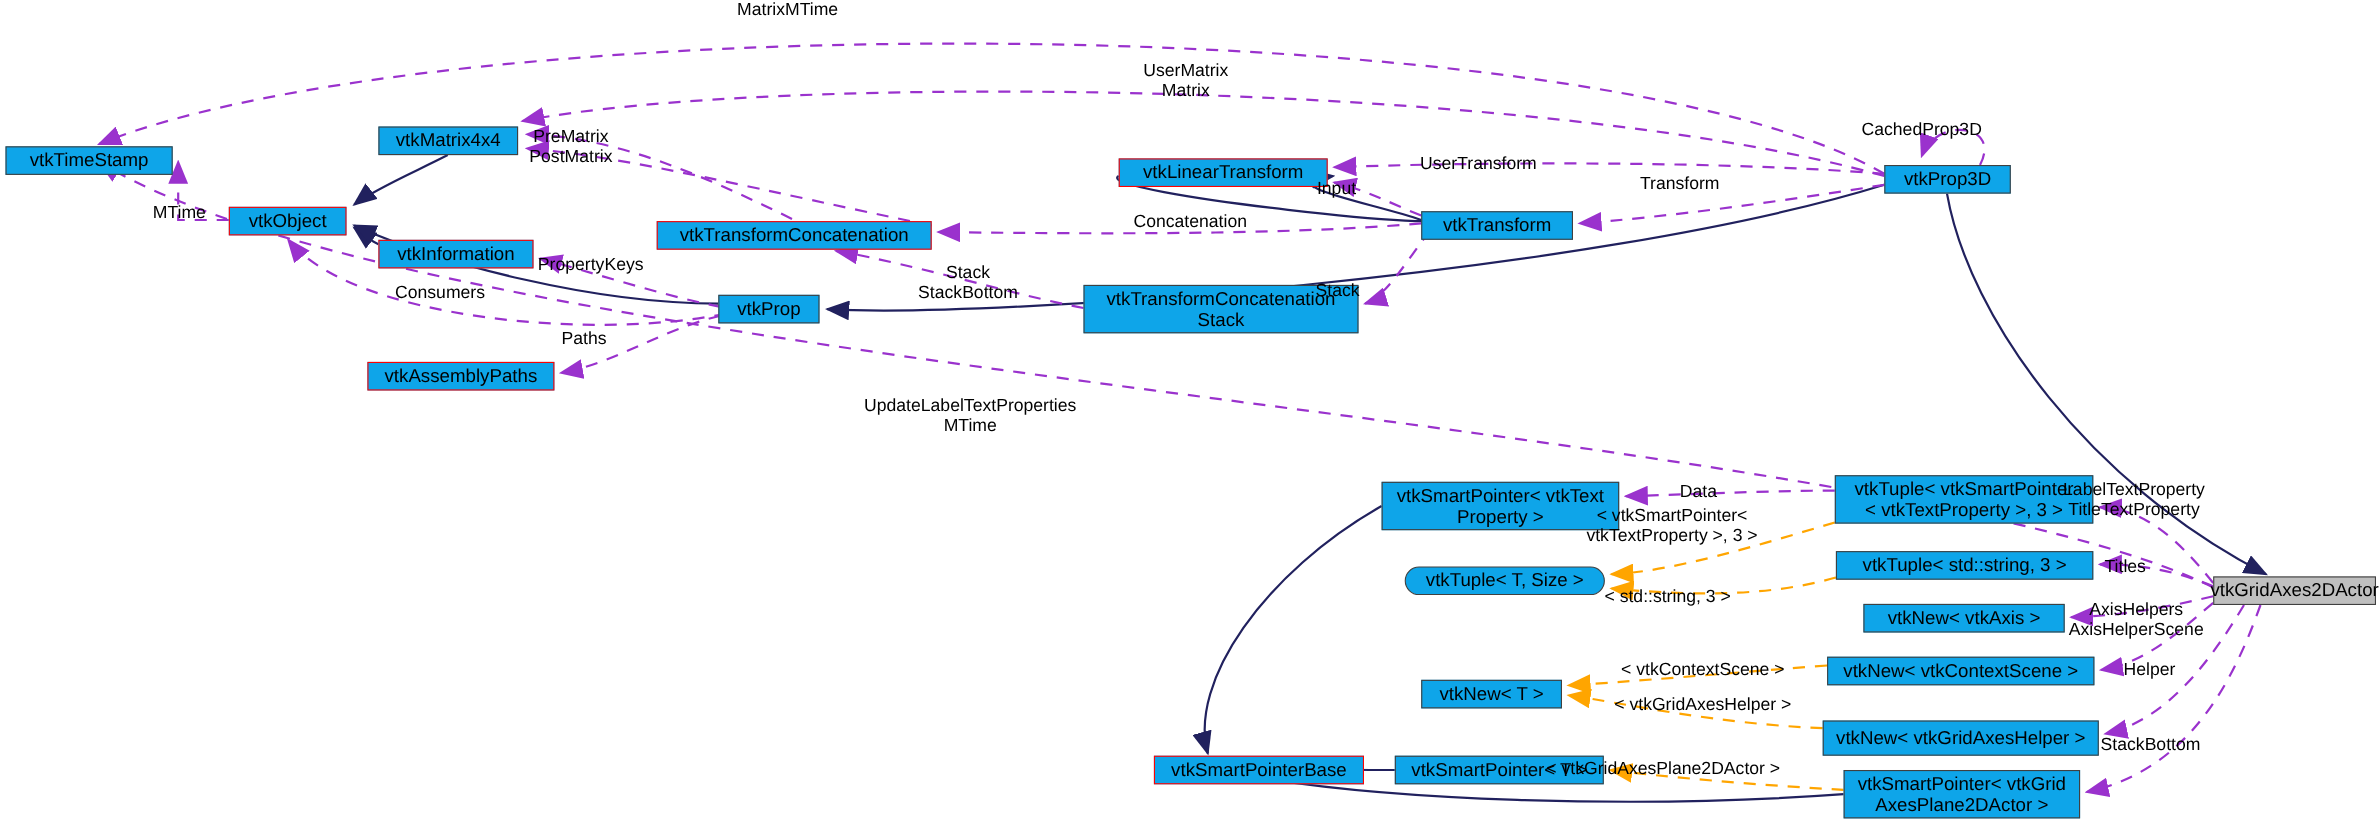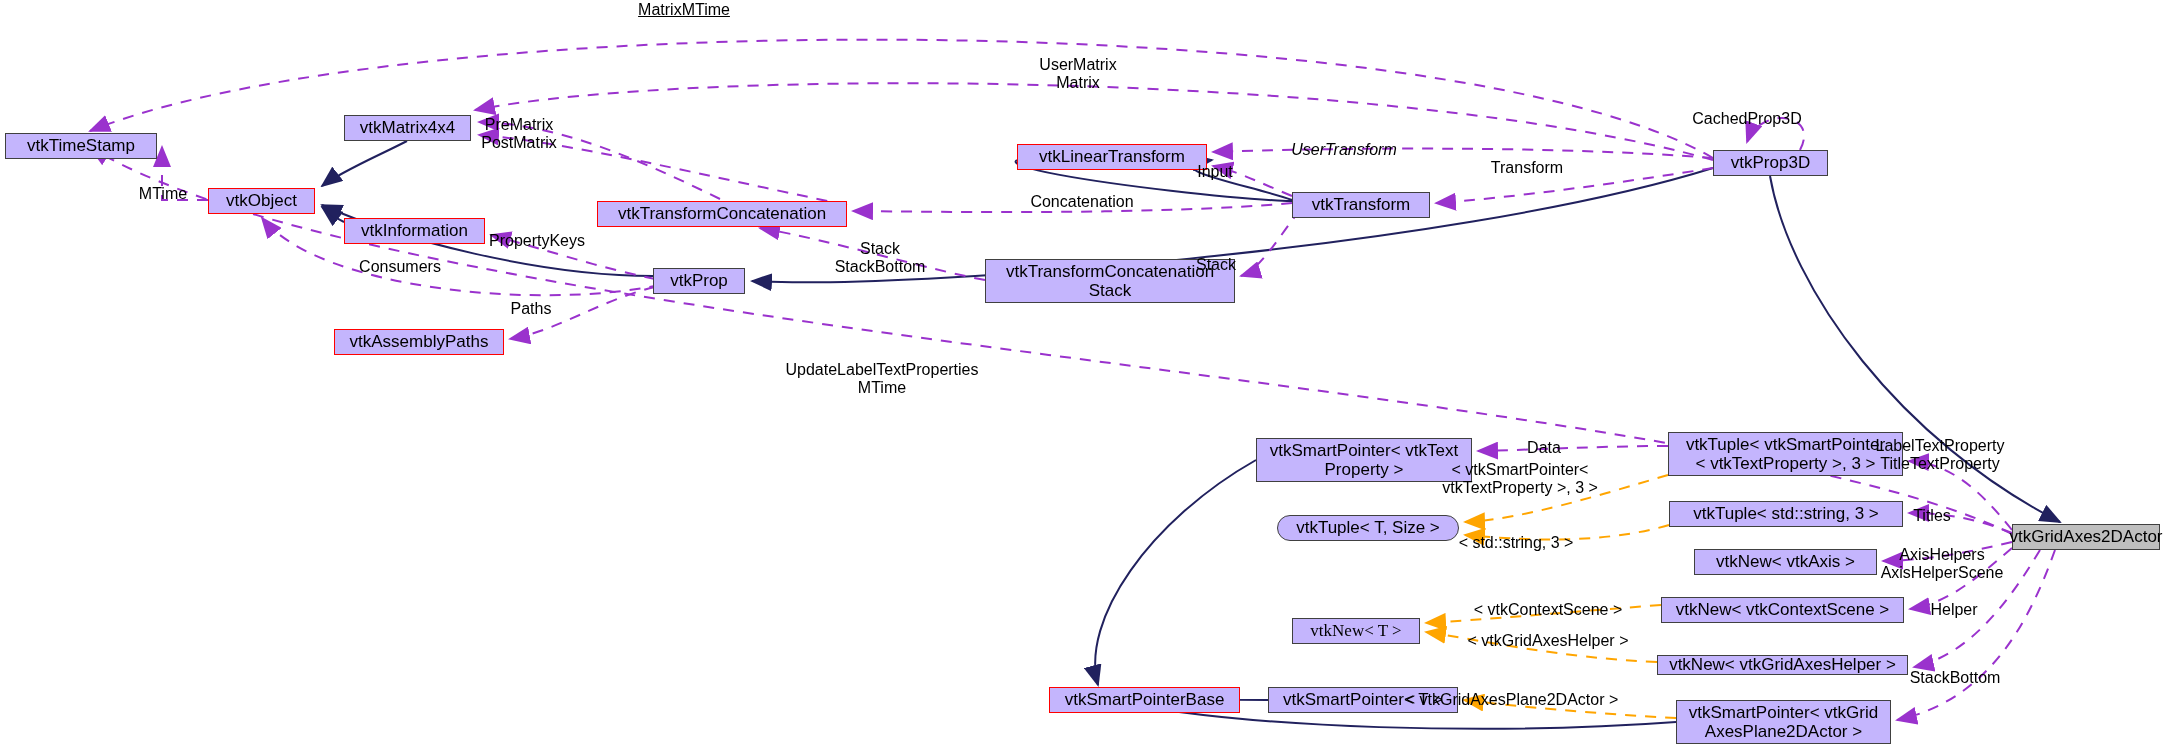--- a/index.html
+++ b/index.html
@@ -1,21 +1,21 @@
 <!DOCTYPE html>
 <html><head>
 <meta charset="utf-8">
 <style>
   html,body{margin:0;padding:0;background:#ffffff;}
   #stage{position:relative;width:2163px;height:749px;background:#ffffff;
          font-family:"Liberation Sans", sans-serif;overflow:hidden;}
   svg#edges{position:absolute;left:0;top:0;width:2163px;height:749px;}
   .node{position:absolute;box-sizing:border-box;display:flex;align-items:center;
         justify-content:center;text-align:center;line-height:1.12;
-        font-size:17px;color:#000000;background:#c4b5fd;}
+        font-size:17px;color:#000000;background:#0ea5e9;}
   .node.plain{border:1.5px solid #404040;}
   .node.redref{border:1.5px solid #ff0000;}
   .node.current{border:1.5px solid #404040;background:#bfbfbf;}
   .elabel{position:absolute;font-size:16px;color:#000000;text-align:center;
           line-height:1.15;white-space:pre;transform:translateX(-50%);}
 </style>
 </head>
 <body>
 
 <div id="stage">
@@ -142,61 +142,61 @@
         <span style="white-space: pre-line;">vtkProp3D</span>
       </div>
       <div class="node plain" style="left: 1256px; top: 438px; width: 216px; height: 44px;">
         <span style="white-space: pre-line;">vtkSmartPointer&lt; vtkText
 Property &gt;</span>
       </div>
       <div class="node plain" style="left: 1277px; top: 515px; width: 182px; height: 26px; border-radius: 13px;">
         <span style="white-space: pre-line;">vtkTuple&lt; T, Size &gt;</span>
       </div>
       <div class="node plain" style="left: 1292px; top: 618px; width: 128px; height: 26px;">
-        <span style="white-space: pre-line; font-family: Liberation Serif, serif;">vtkNew&lt; T &gt;</span>
+        <span style="white-space: pre-line;">vtkNew&lt; T &gt;</span>
       </div>
       <div class="node redref" style="left: 1009px; top: 687px; width: 191px; height: 26px; margin-left: 40px;">
         <span style="white-space: pre-line;">vtkSmartPointerBase</span>
       </div>
       <div class="node plain" style="left: 1268px; top: 687px; width: 190px; height: 26px;">
         <span style="white-space: pre-line;">vtkSmartPointer&lt; T &gt;</span>
       </div>
       <div class="node plain" style="left: 1668px; top: 432px; width: 235px; height: 44px;">
         <span style="white-space: pre-line;">vtkTuple&lt; vtkSmartPointer
 &lt; vtkTextProperty &gt;, 3 &gt;</span>
       </div>
       <div class="node plain" style="left: 1669px; top: 501px; width: 234px; height: 26px;">
         <span style="white-space: pre-line;">vtkTuple&lt; std::string, 3 &gt;</span>
       </div>
       <div class="node plain" style="left: 1694px; top: 549px; width: 183px; height: 26px;">
         <span style="white-space: pre-line;">vtkNew&lt; vtkAxis &gt;</span>
       </div>
       <div class="node plain" style="left: 1661px; top: 597px; width: 243px; height: 26px;">
         <span style="white-space: pre-line;">vtkNew&lt; vtkContextScene &gt;</span>
       </div>
-      <div class="node plain" style="left: 1657px; top: 655px; width: 251px; height: 20px;">
+      <div class="node plain" style="left: 1657px; top: 655px; width: 251px; height: 32px;">
         <span style="white-space: pre-line;">vtkNew&lt; vtkGridAxesHelper &gt;</span>
       </div>
       <div class="node plain" style="left: 1676px; top: 700px; width: 215px; height: 44px;">
         <span style="white-space: pre-line;">vtkSmartPointer&lt; vtkGrid
 AxesPlane2DActor &gt;</span>
       </div>
       <div class="node current" style="left: 2012px; top: 524px; width: 148px; height: 26px;">
         <span style="white-space: pre-line;">vtkGridAxes2DActor</span>
       </div>
     </div>
   <div id="labels-layer">
-      <div class="elabel" style="left: 684px; top: 1px; text-decoration: underline;">MatrixMTime</div>
+      <div class="elabel" style="left: 716px; top: 1px;">MatrixMTime</div>
       <div class="elabel" style="left: 1078px; top: 56px;">UserMatrix
 Matrix</div>
       <div class="elabel" style="left: 1747px; top: 110px;">CachedProp3D</div>
       <div class="elabel" style="left: 519px; top: 116px;">PreMatrix
 PostMatrix</div>
       <div class="elabel" style="left: 163px; top: 185px;">MTime</div>
-      <div class="elabel" style="left: 1344px; top: 141px; font-style: italic;">UserTransform</div>
+      <div class="elabel" style="left: 1344px; top: 141px;">UserTransform</div>
       <div class="elabel" style="left: 1215px; top: 163px;">Input</div>
       <div class="elabel" style="left: 1527px; top: 159px;">Transform</div>
       <div class="elabel" style="left: 1082px; top: 193px;">Concatenation</div>
       <div class="elabel" style="left: 537px; top: 232px;">PropertyKeys</div>
       <div class="elabel" style="left: 400px; top: 258px;">Consumers</div>
       <div class="elabel" style="left: 880px; top: 240px;">Stack
 StackBottom</div>
       <div class="elabel" style="left: 1216px; top: 256px;">Stack</div>
       <div class="elabel" style="left: 531px; top: 300px;">Paths</div>
       <div class="elabel" style="left: 882px; top: 361px;">UpdateLabelTextProperties

